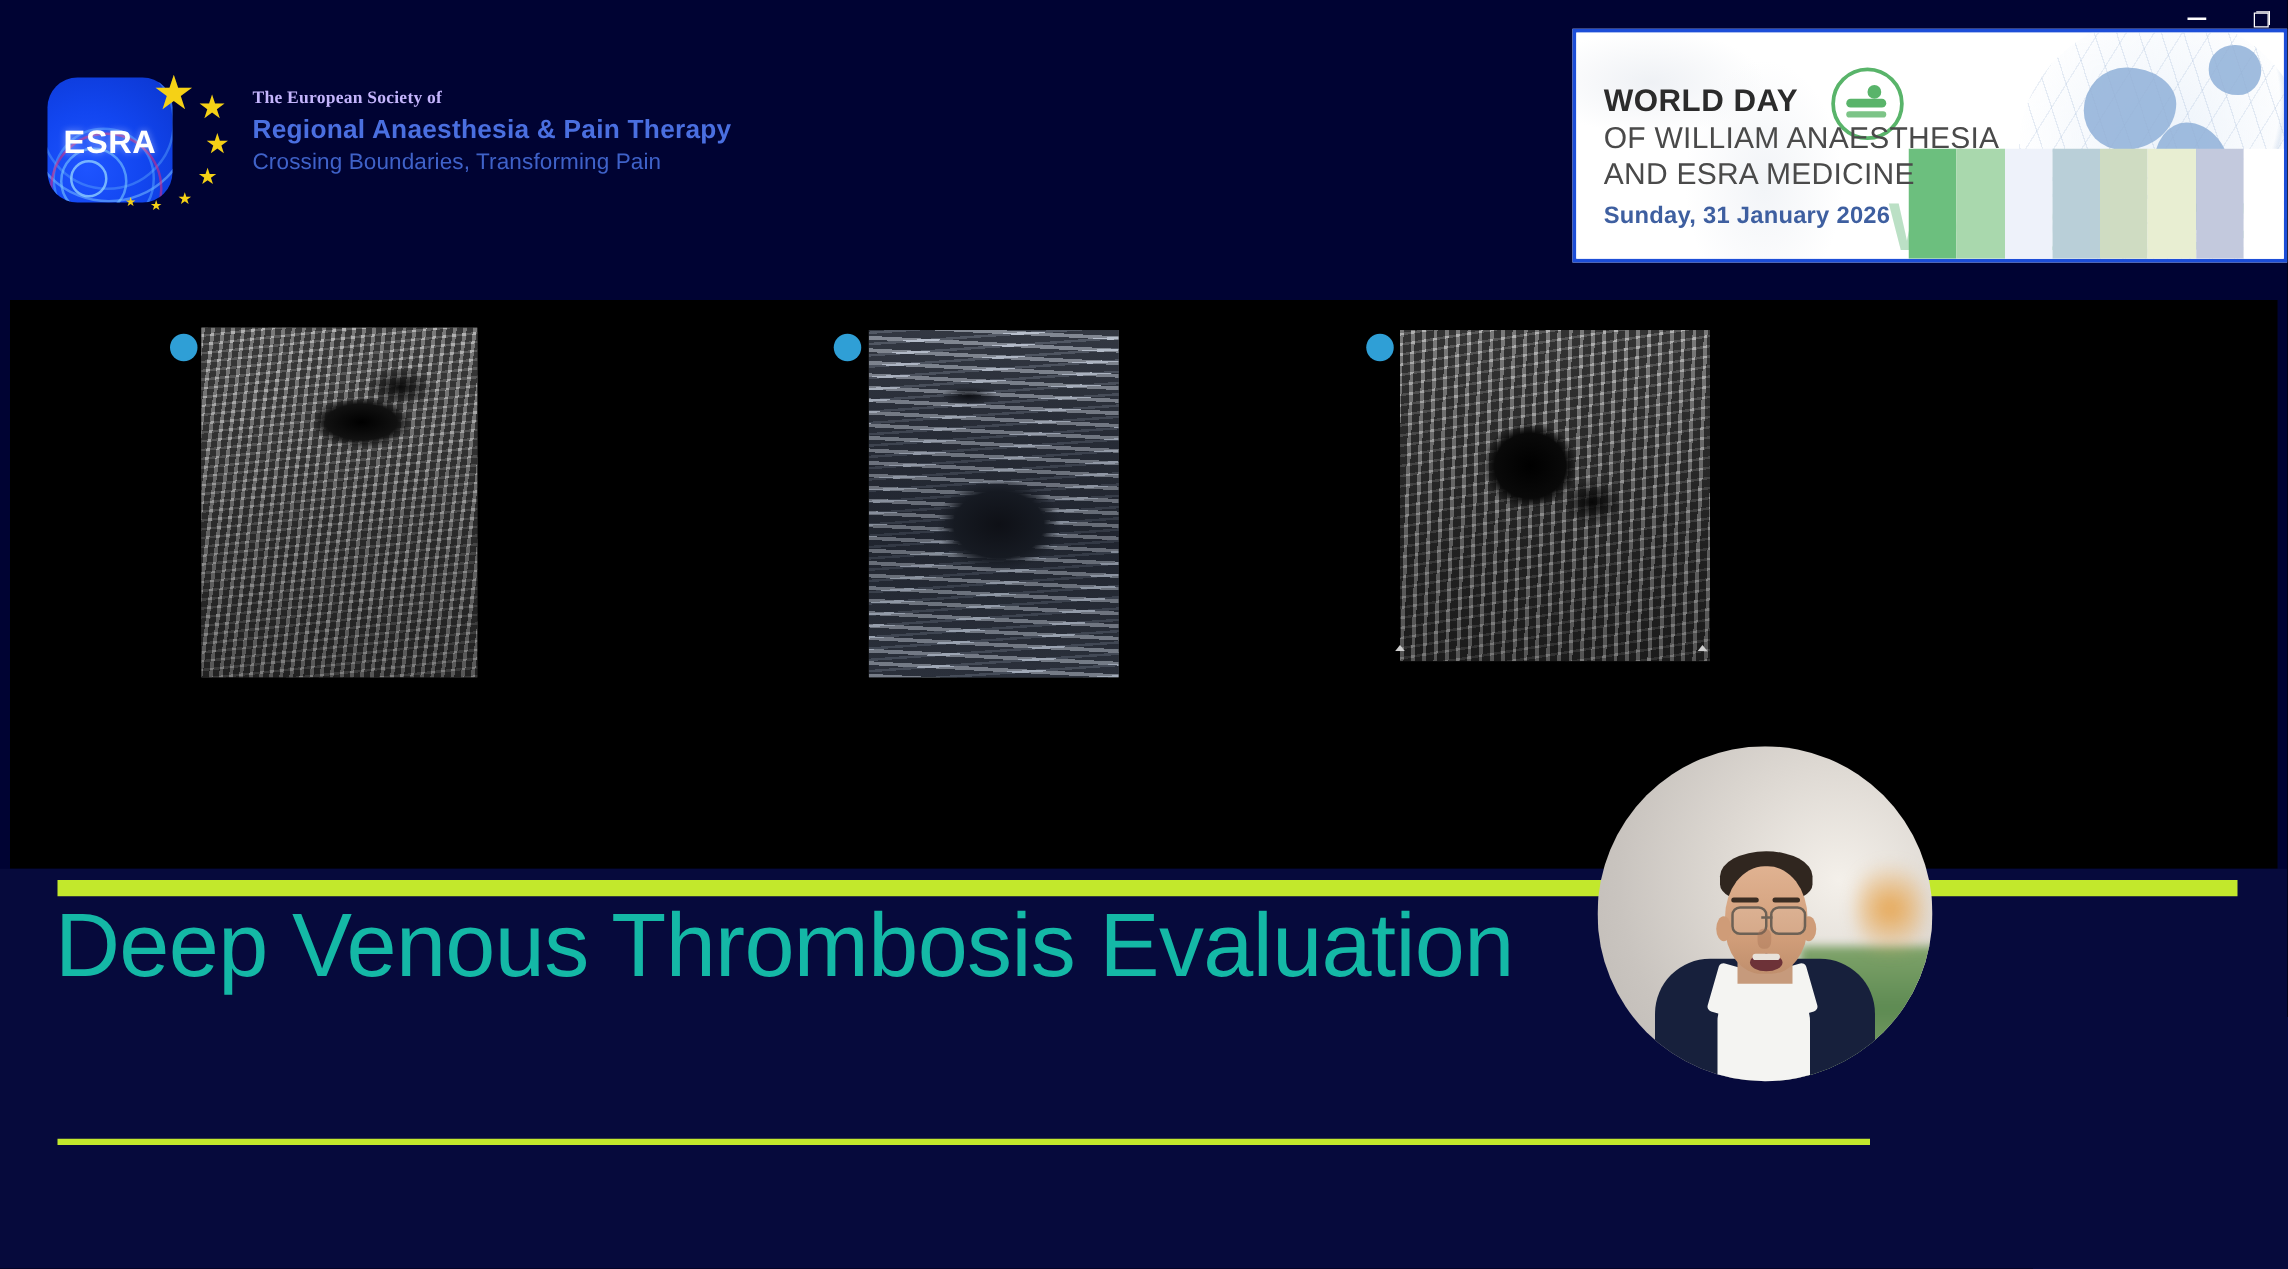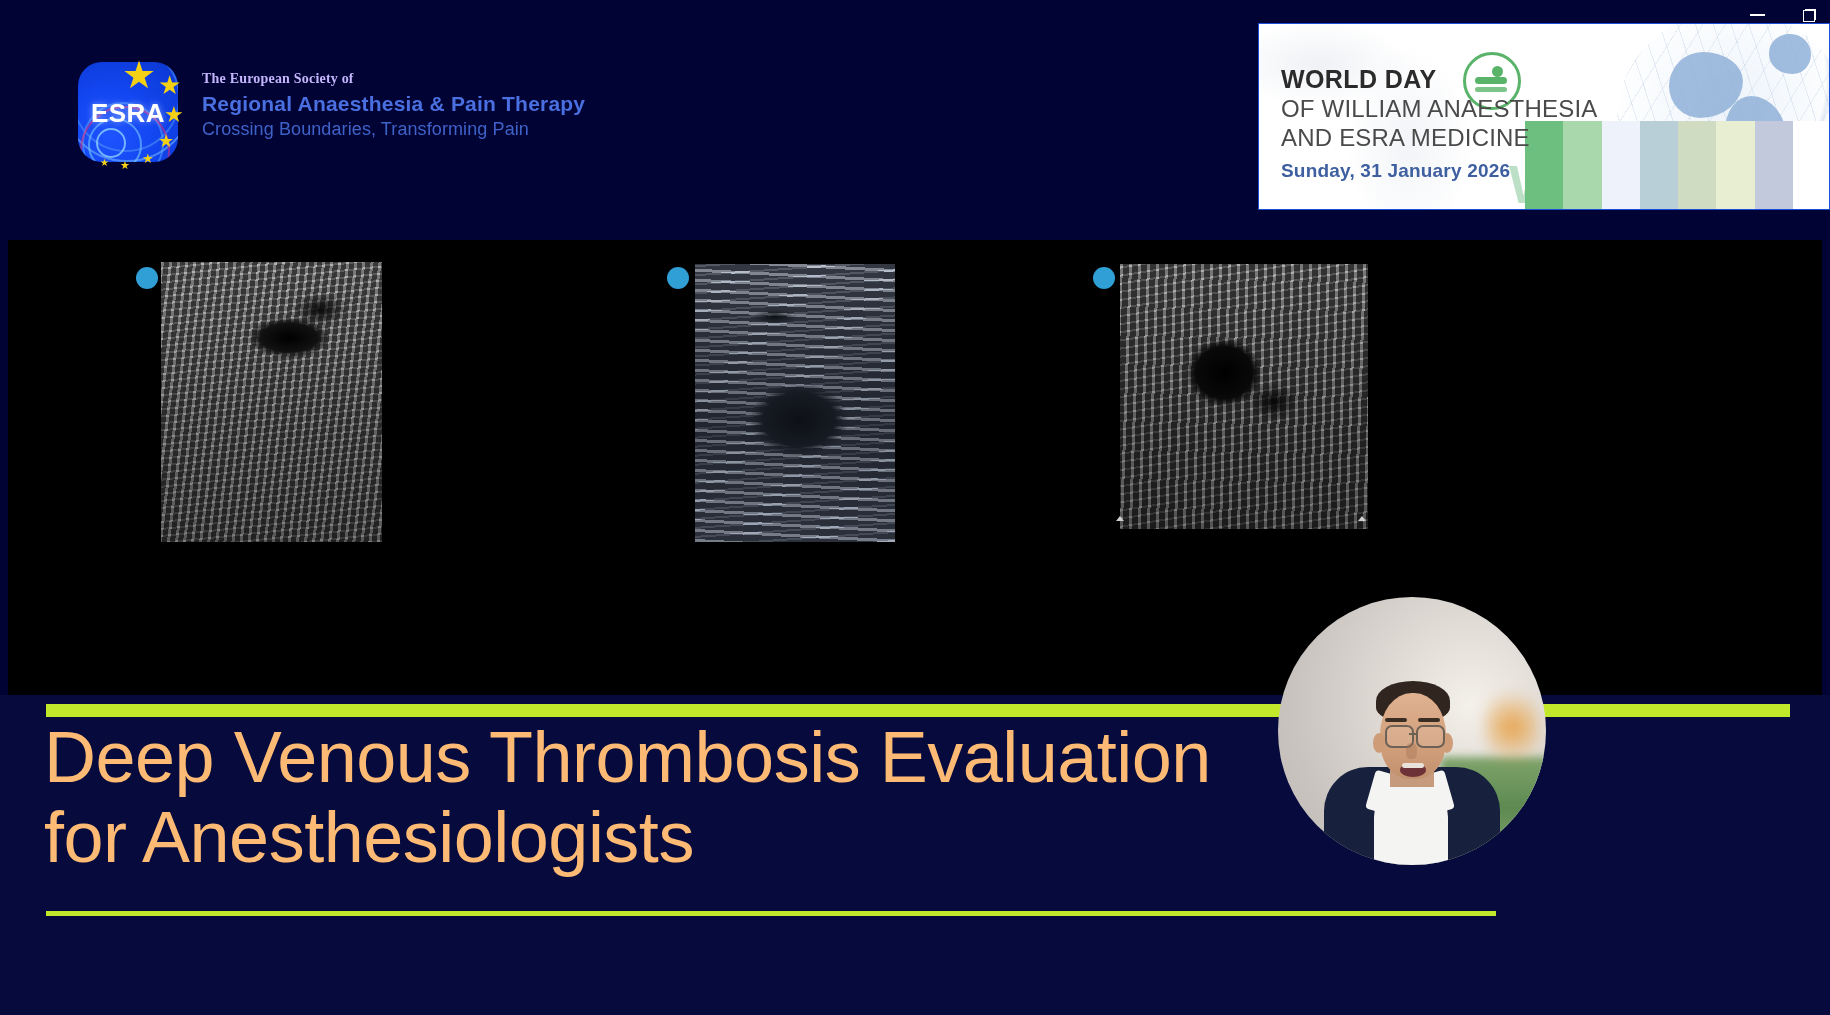--- a/index.html
+++ b/index.html
@@ -5,21 +5,21 @@
   html,body{margin:0;padding:0;background:#000;}
   body{width:1830px;height:1015px;overflow:hidden;font-family:"Liberation Sans",sans-serif;}
   #app{position:relative;width:1830px;height:1015px;background:#000333;overflow:hidden;}
 
   
   .header{position:absolute;left:0;top:0;width:1830px;height:240px;background:#000333;}
 
   .esra-logo-wrap{position:absolute;left:38px;top:52px;width:520px;height:120px;}
   .esra-mark{position:absolute;left:0;top:10px;width:100px;height:100px;border-radius:24px;
     background:radial-gradient(circle at 32% 72%, #1e54ff 0%, #1246f0 45%, #0b36cf 100%);
-    overflow:hidden;margin-left:40px;}
+    overflow:hidden;}
   .esra-mark .ring{position:absolute;border:2px solid rgba(120,190,255,.55);border-radius:50%;}
   .esra-mark .r1{width:130px;height:130px;left:-18px;top:-34px;}
   .esra-mark .r2{width:104px;height:104px;left:-6px;top:-18px;border-color:rgba(90,165,250,.45);}
   .esra-mark .r3{width:78px;height:78px;left:4px;top:40px;border-color:rgba(90,170,255,.5);}
   .esra-mark .r4{width:50px;height:50px;left:10px;top:56px;border-color:rgba(120,200,255,.6);}
   .esra-mark .r5{width:26px;height:26px;left:18px;top:66px;border-color:rgba(150,215,255,.75);}
   .esra-mark .rpink{width:86px;height:86px;left:2px;top:44px;border-color:rgba(226,40,120,.55);}
   .esra-mark .esra-text{position:absolute;left:0;top:36px;width:100px;text-align:center;
     color:#fff;font-weight:bold;font-size:26px;letter-spacing:.5px;
     text-shadow:0 0 6px rgba(255,255,255,.45);}
@@ -27,21 +27,21 @@
   .stars{position:absolute;left:78px;top:0px;width:80px;height:130px;}
   .star{position:absolute;color:#f5d116;line-height:1;}
 
   .esra-words{position:absolute;left:164px;top:14px;width:420px;}
   .esra-l1{color:#c4b5fd;font-size:14px;font-weight:bold;line-height:25px;letter-spacing:.2px;font-family:Liberation Serif, serif;}
   .esra-l2{color:#4a6fe0;font-size:21px;font-weight:bold;line-height:25px;letter-spacing:.2px;}
   .esra-l3{color:#3f62c9;font-size:18px;line-height:26px;letter-spacing:.1px;}
 
   
   .wd-banner{position:absolute;left:1258px;top:23px;width:572px;height:187px;background:#fff;
-    overflow:hidden;border:1px solid #1d4ed8;box-sizing:border-box;}
+    overflow:hidden;border:3px solid #1d4ed8;box-sizing:border-box;}
   .wd-bg-veins{position:absolute;inset:0;
     background:
       radial-gradient(ellipse 130px 60px at 60px 40px, rgba(190,200,215,.25) 0%, rgba(255,255,255,0) 70%),
       radial-gradient(ellipse 90px 140px at 150px 120px, rgba(195,205,220,.22) 0%, rgba(255,255,255,0) 70%),
       #ffffff;}
   .wd-globe{position:absolute;right:-18px;top:-14px;width:230px;height:215px;border-radius:50%;
     background:
       radial-gradient(circle at 40% 32%, rgba(255,255,255,0) 58%, rgba(125,160,205,.18) 60%, rgba(255,255,255,0) 62%),
       radial-gradient(circle at 50% 45%, rgba(235,242,250,.9) 0%, rgba(255,255,255,0) 72%);
     overflow:hidden;}
@@ -103,21 +103,21 @@
       radial-gradient(ellipse 46px 42px at 42% 41%, #000 0%, #090909 62%, rgba(0,0,0,0) 82%),
       radial-gradient(ellipse 30px 22px at 62% 52%, #060606 0%, rgba(0,0,0,0) 80%),
       repeating-linear-gradient(92deg, rgba(220,220,220,.3) 0 3px, rgba(28,28,28,.55) 3px 9px),
       repeating-linear-gradient(-9deg, rgba(235,235,235,.2) 0 2px, rgba(18,18,18,.5) 2px 8px),
       linear-gradient(180deg,#8a8a8a 0%, #5f5f5f 36%, #3a3a3a 66%, #222 100%);}
   .us-tick{position:absolute;width:8px;height:5px;background:#cfcfcf;clip-path:polygon(50% 0,100% 100%,0 100%);}
 
   
   .lower{position:absolute;left:0;top:695px;width:1830px;height:320px;background:#060a3c;}
   .lime-bar{position:absolute;left:46px;top:9px;width:1744px;height:13px;background:#c2e82c;}
-  .title{position:absolute;left:44px;top:22px;width:1270px;color:#fdba74;font-size:72px;
+  .title{position:absolute;left:44px;top:22px;width:1270px;color:#14b8a6;font-size:72px;
     line-height:80px;font-weight:normal;letter-spacing:-.5px;}
   .thin-line{position:absolute;left:46px;top:216px;width:1450px;height:5px;background:#c2e82c;}
   .byline{position:absolute;left:46px;top:236px;color:#c2e82c;font-size:23px;font-weight:bold;
     line-height:32px;letter-spacing:1.2px;}
 
   
   .speaker{position:absolute;left:1278px;top:597px;width:268px;height:268px;border-radius:50%;
     overflow:hidden;}
   .spk-bg{position:absolute;inset:0;
     background:
@@ -252,21 +252,20 @@
     <span class="us-dot" style="left:1085px;top:27px;"></span>
     <span class="us-tick" style="left:1108px;top:276px;"></span>
     <span class="us-tick" style="left:1350px;top:276px;"></span>
   </div>
 
   <div class="lower">
     <div class="lime-bar"></div>
 
     <div class="title">
       <div>Deep Venous Thrombosis Evaluation</div>
-      <div>for Anesthesiologists</div>
     </div>
 
     <div class="thin-line"></div>
 
   </div>
 
   <div class="speaker">
     <span class="spk-bg"></span>
     <span class="spk-lawnsky"></span>
     <span class="spk-lawn"></span>

